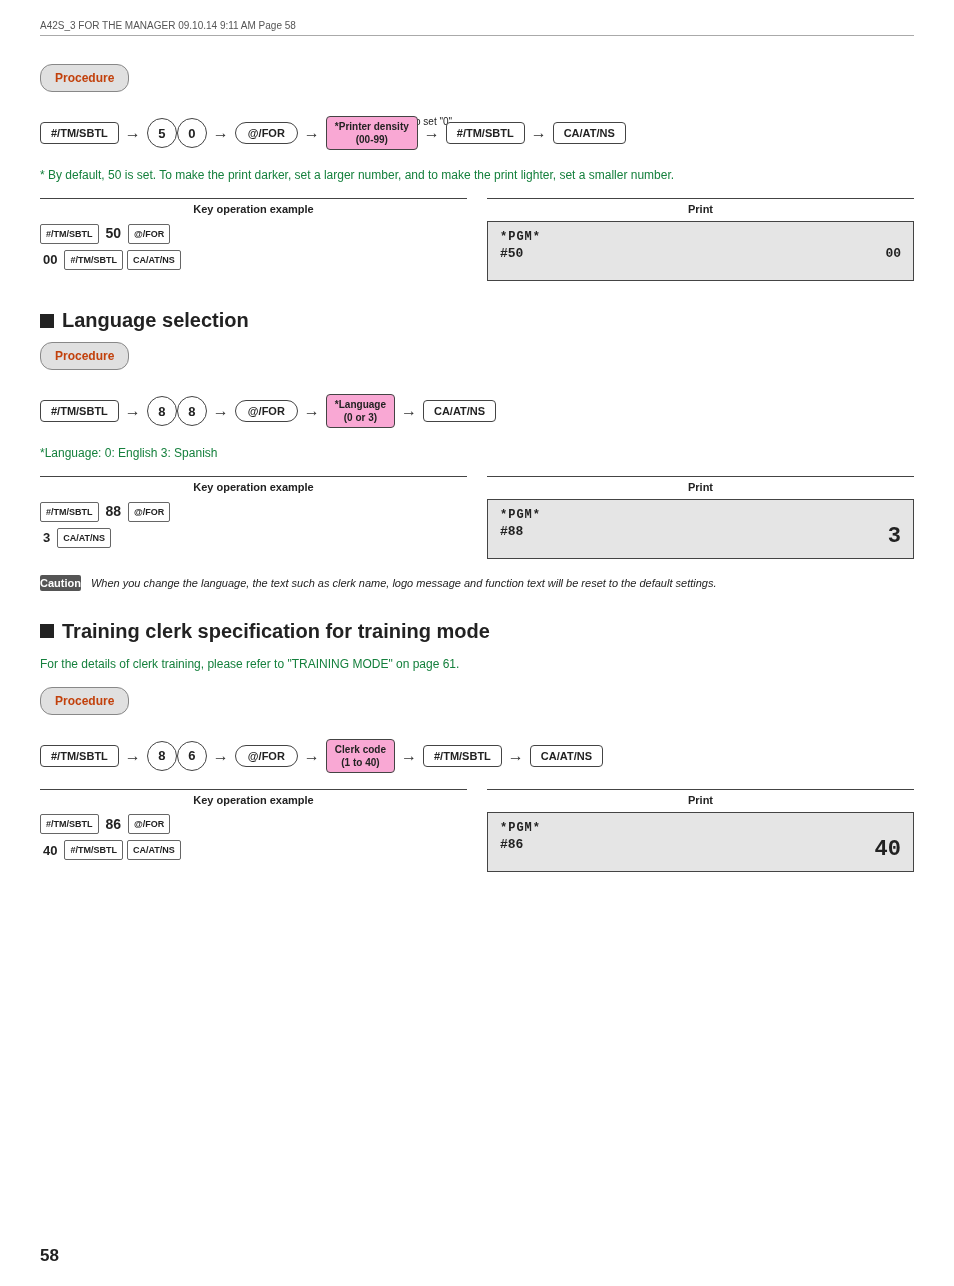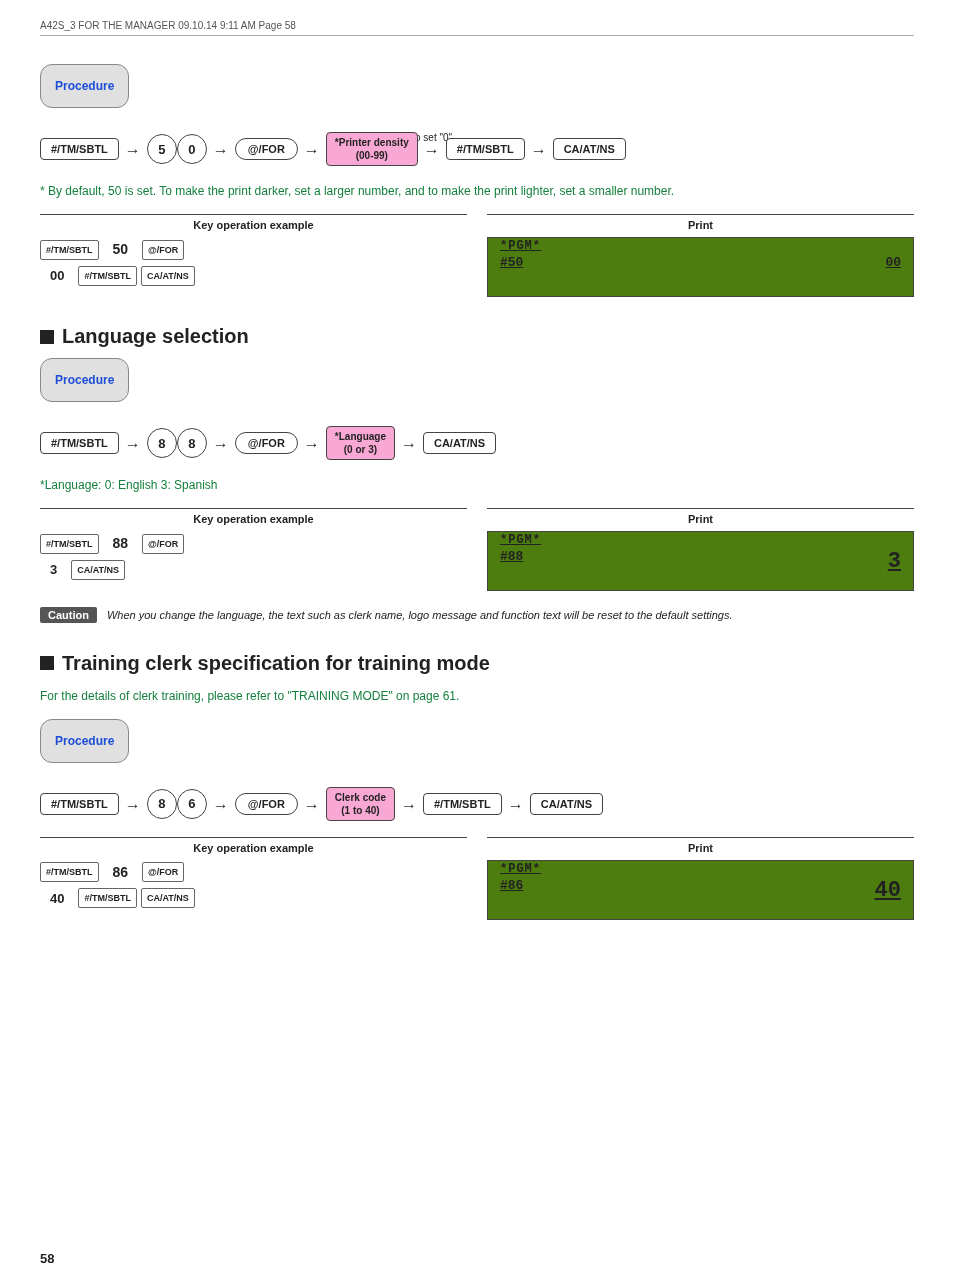--- a/index.html
+++ b/index.html
@@ -41,24 +41,24 @@
       background: #222;
       flex-shrink: 0;
     }
 
     
     .procedure-badge {
       display: inline-block;
       background: #e0e0e0;
       border: 1px solid #888;
       border-radius: 12px;
-      padding: 14px 14px;
+      padding: 6px 14px;
       font-size: 12px;
       font-weight: bold;
-      color: #1d4ed8;
+      color: #c2410c;
       margin-bottom: 8px;
     }
 
     
     .flow-diagram {
       display: flex;
       align-items: center;
       gap: 4px;
       margin: 6px 0 10px 0;
       flex-wrap: wrap;
@@ -158,31 +158,30 @@
       border: 1px solid #666;
       border-radius: 2px;
       padding: 1px 5px;
       font-size: 9px;
       font-weight: bold;
       white-space: nowrap;
     }
     .key-number {
       font-size: 14px;
       font-weight: bold;
-      margin: 0 10px;
+      margin: 0 3px;
     }
 
     
     .print-area {
       border: 1.5px solid #444;
-      background: #4d7c0f;
-      padding: 1px 12px;
+      background: #e5e5e5;
+      padding: 8px 12px;
       min-height: 60px;
       font-family: 'Courier New', monospace;
-      text-decoration: underline;
     }
     .print-line1 {
       font-size: 12px;
       font-weight: bold;
       letter-spacing: 1px;
       margin-bottom: 2px;
     }
     .print-line2 {
       font-size: 13px;
       font-weight: bold;
@@ -200,40 +199,40 @@
       display: flex;
       gap: 10px;
       margin: 10px 0 20px 0;
       align-items: flex-start;
     }
     .caution-label {
       background: #555;
       color: #fff;
       font-size: 11px;
       font-weight: bold;
-      padding: 2px 8px;
+      padding: 2px 0;
       border-radius: 2px;
       white-space: nowrap;
       flex-shrink: 0;
     }
     .caution-text {
       font-size: 11px;
       font-style: italic;
       line-height: 1.5;
     }
 
     
     .section-gap { margin-top: 28px; }
 
     
     .page-number {
       position: absolute;
       bottom: 20px;
       left: 40px;
-      font-size: 13px;
+      font-size: 17px;
       font-weight: bold;
     }
 
     
     .circle-pair {
       display: flex;
       align-items: center;
       gap: 0;
     }
   </style>

